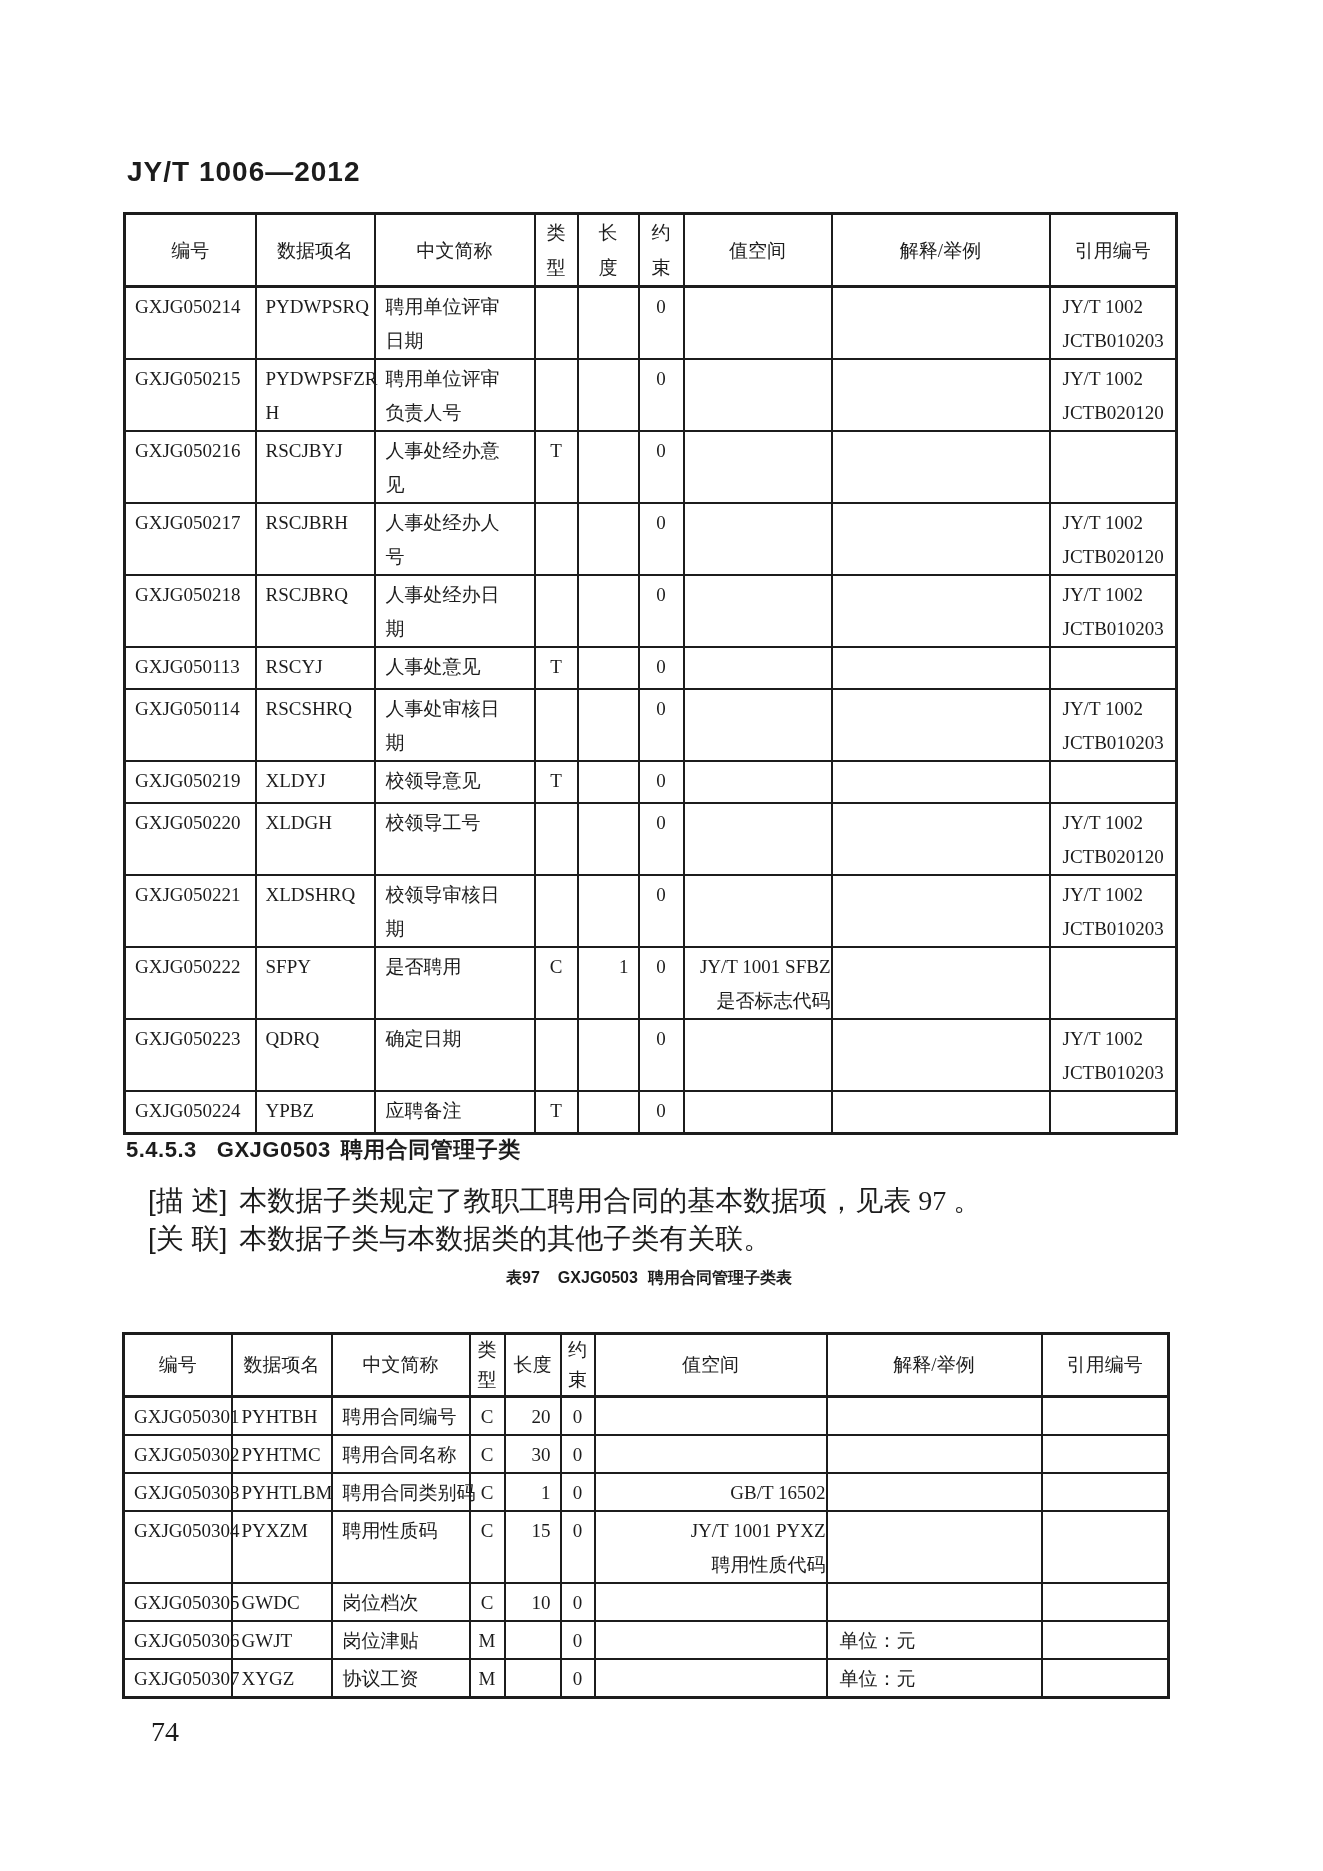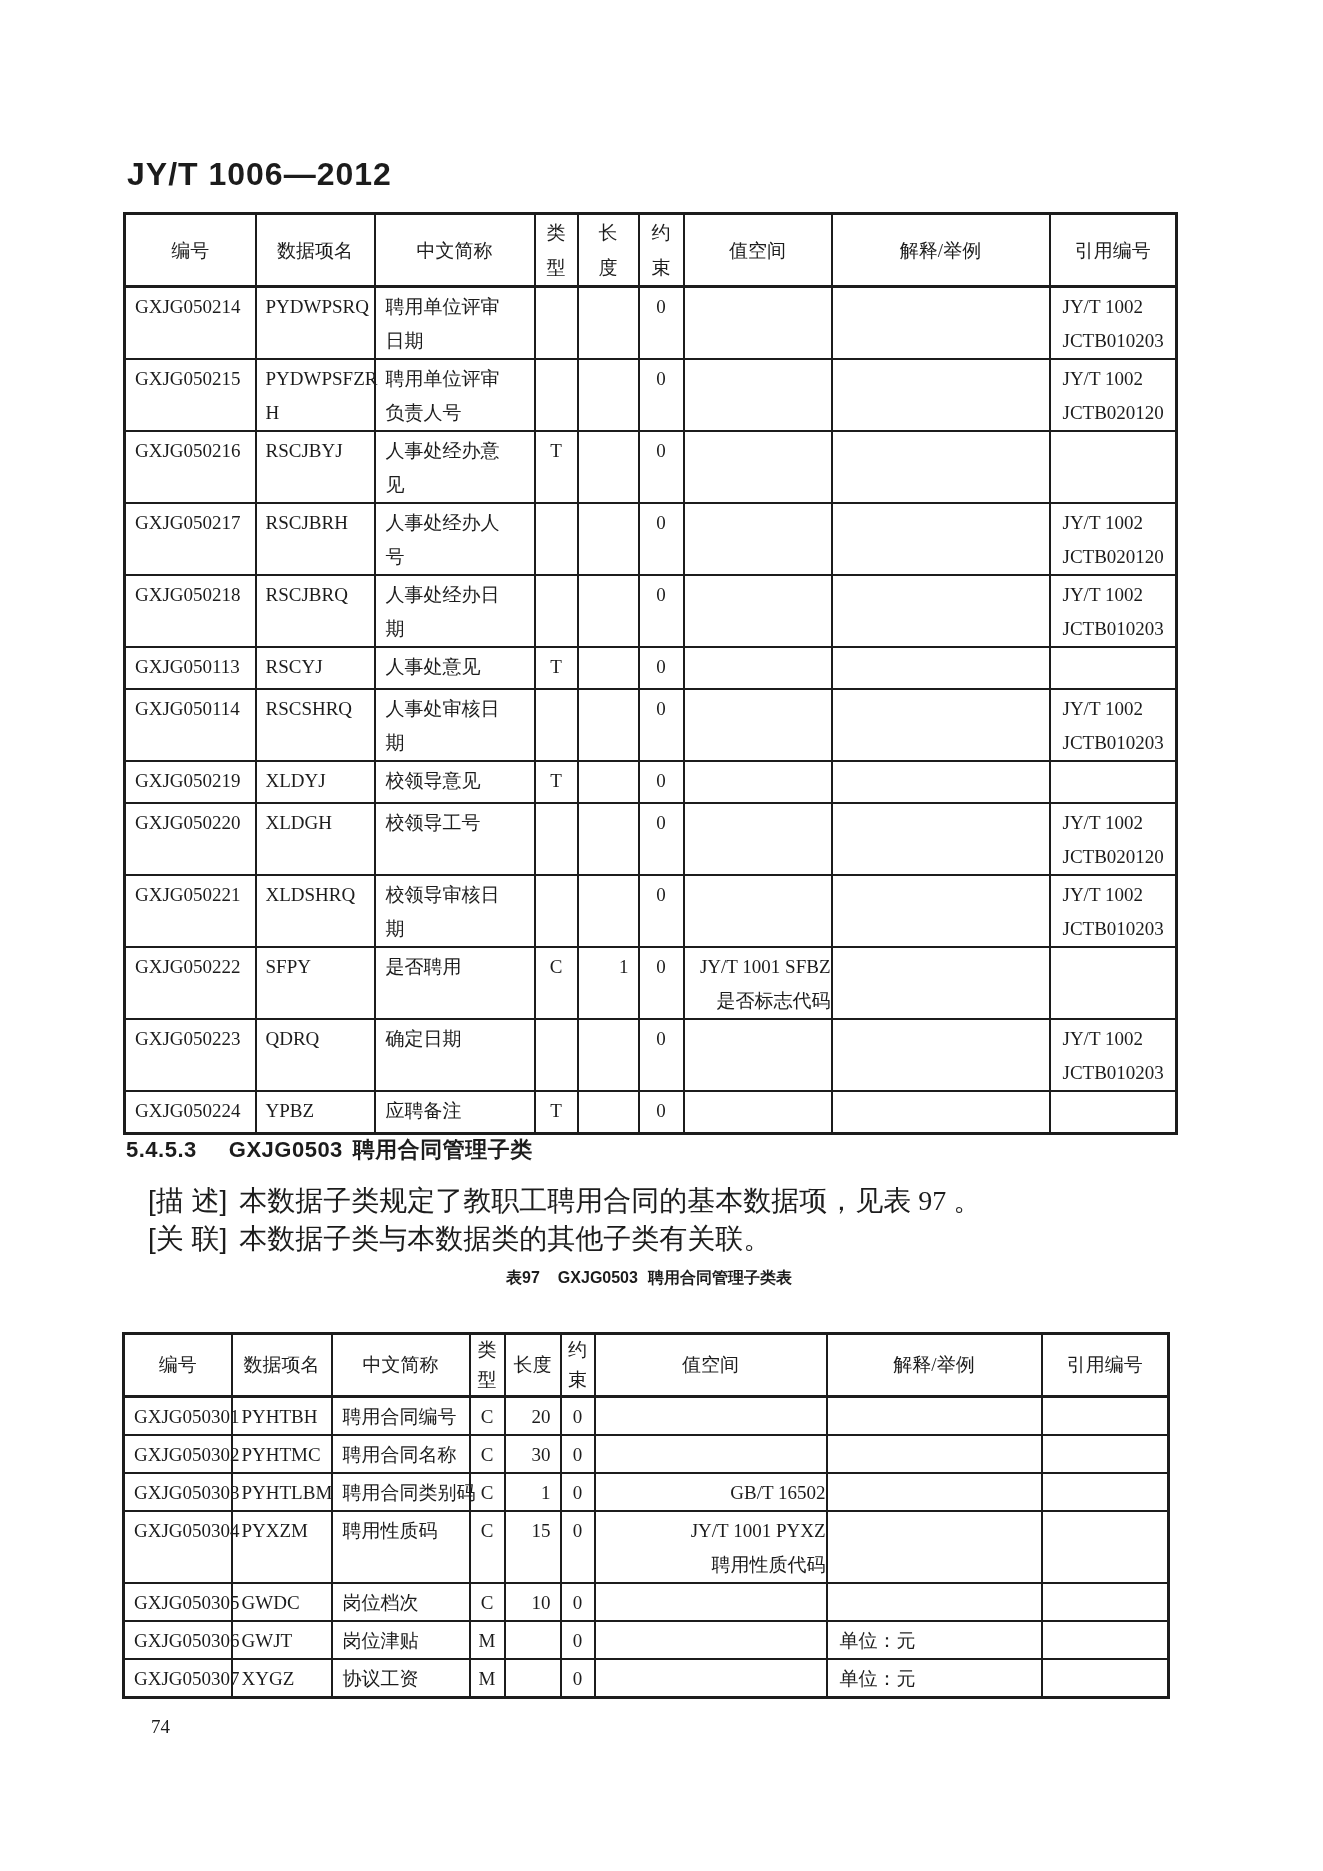--- a/index.html
+++ b/index.html
@@ -4,21 +4,21 @@
 <style>
   html,body { margin:0; padding:0; background:#e8e8e8; }
   .page {
     position:relative; width:1323px; height:1871px; background:#ffffff;
     font-family:"Liberation Serif","DejaVu Serif",serif; color:#1c1c1c;
     margin:0 auto; overflow:hidden;
   }
   .doc-code {
     position:absolute; left:127px; top:156px;
     font-family:"Liberation Sans","DejaVu Sans",sans-serif;
-    font-weight:700; font-size:32px; letter-spacing:1px;
+    font-weight:700; font-size:28px; letter-spacing:1px;
   }
   table.data {
     position:absolute; border-collapse:collapse; table-layout:fixed;
     background:#fff; border:3px solid #1c1c1c;padding-left:20px;
   }
   #table1 { left:123px; top:212px; width:1052px; }
   #table2 { left:122px; top:1332px; width:1045px; }
   .data th, .data td {
     border:2px solid #1c1c1c; padding:0; font-weight:normal;
     font-size:19px; vertical-align:top;
@@ -39,37 +39,37 @@
   td.c4 { text-align:right; padding-right:9px; }
   td.c5 { text-align:center; }
   td.c6 { padding-left:8px;text-align:right; }
   td.c7 { padding-left:12px; }
   td.c8 { padding-left:12px; }
   .section-heading {
     position:absolute; left:126px; top:1135px;
     font-family:"Liberation Sans","DejaVu Sans",sans-serif;
     font-weight:700; font-size:22px; letter-spacing:0.5px;
   }
-  .section-heading .sec-num { margin-right:32px; }
+  .section-heading .sec-num { margin-right:20px; }
   .section-heading .sec-code { margin-right:10px; }
   .desc-line { position:absolute; left:148px; font-size:28px; line-height:38px; white-space:nowrap; }
   .desc-1 { top:1182px; }
   .desc-2 { top:1220px; }
   .desc-label {
     font-family:"Liberation Sans","DejaVu Sans",sans-serif;
     margin-right:12px;
   }
   .table-caption {
     position:absolute; left:123px; top:1268px; width:1052px; text-align:center;
     font-family:"Liberation Sans","DejaVu Sans",sans-serif;
     font-weight:700; font-size:16px;
   }
   .table-caption .cap-prefix { margin-right:18px; }
   .table-caption .cap-code { margin-right:10px; }
-  .page-number { position:absolute; left:151px; top:1716px; font-size:19px; }
+  .page-number { position:absolute; left:151px; top:1716px; font-size:28px; }
 </style>
 </head>
 <body>
 
 <div class="page">
 
   <div class="doc-code">JY/T 1006—2012</div>
 
   <table class="data" id="table1">
       <colgroup>

